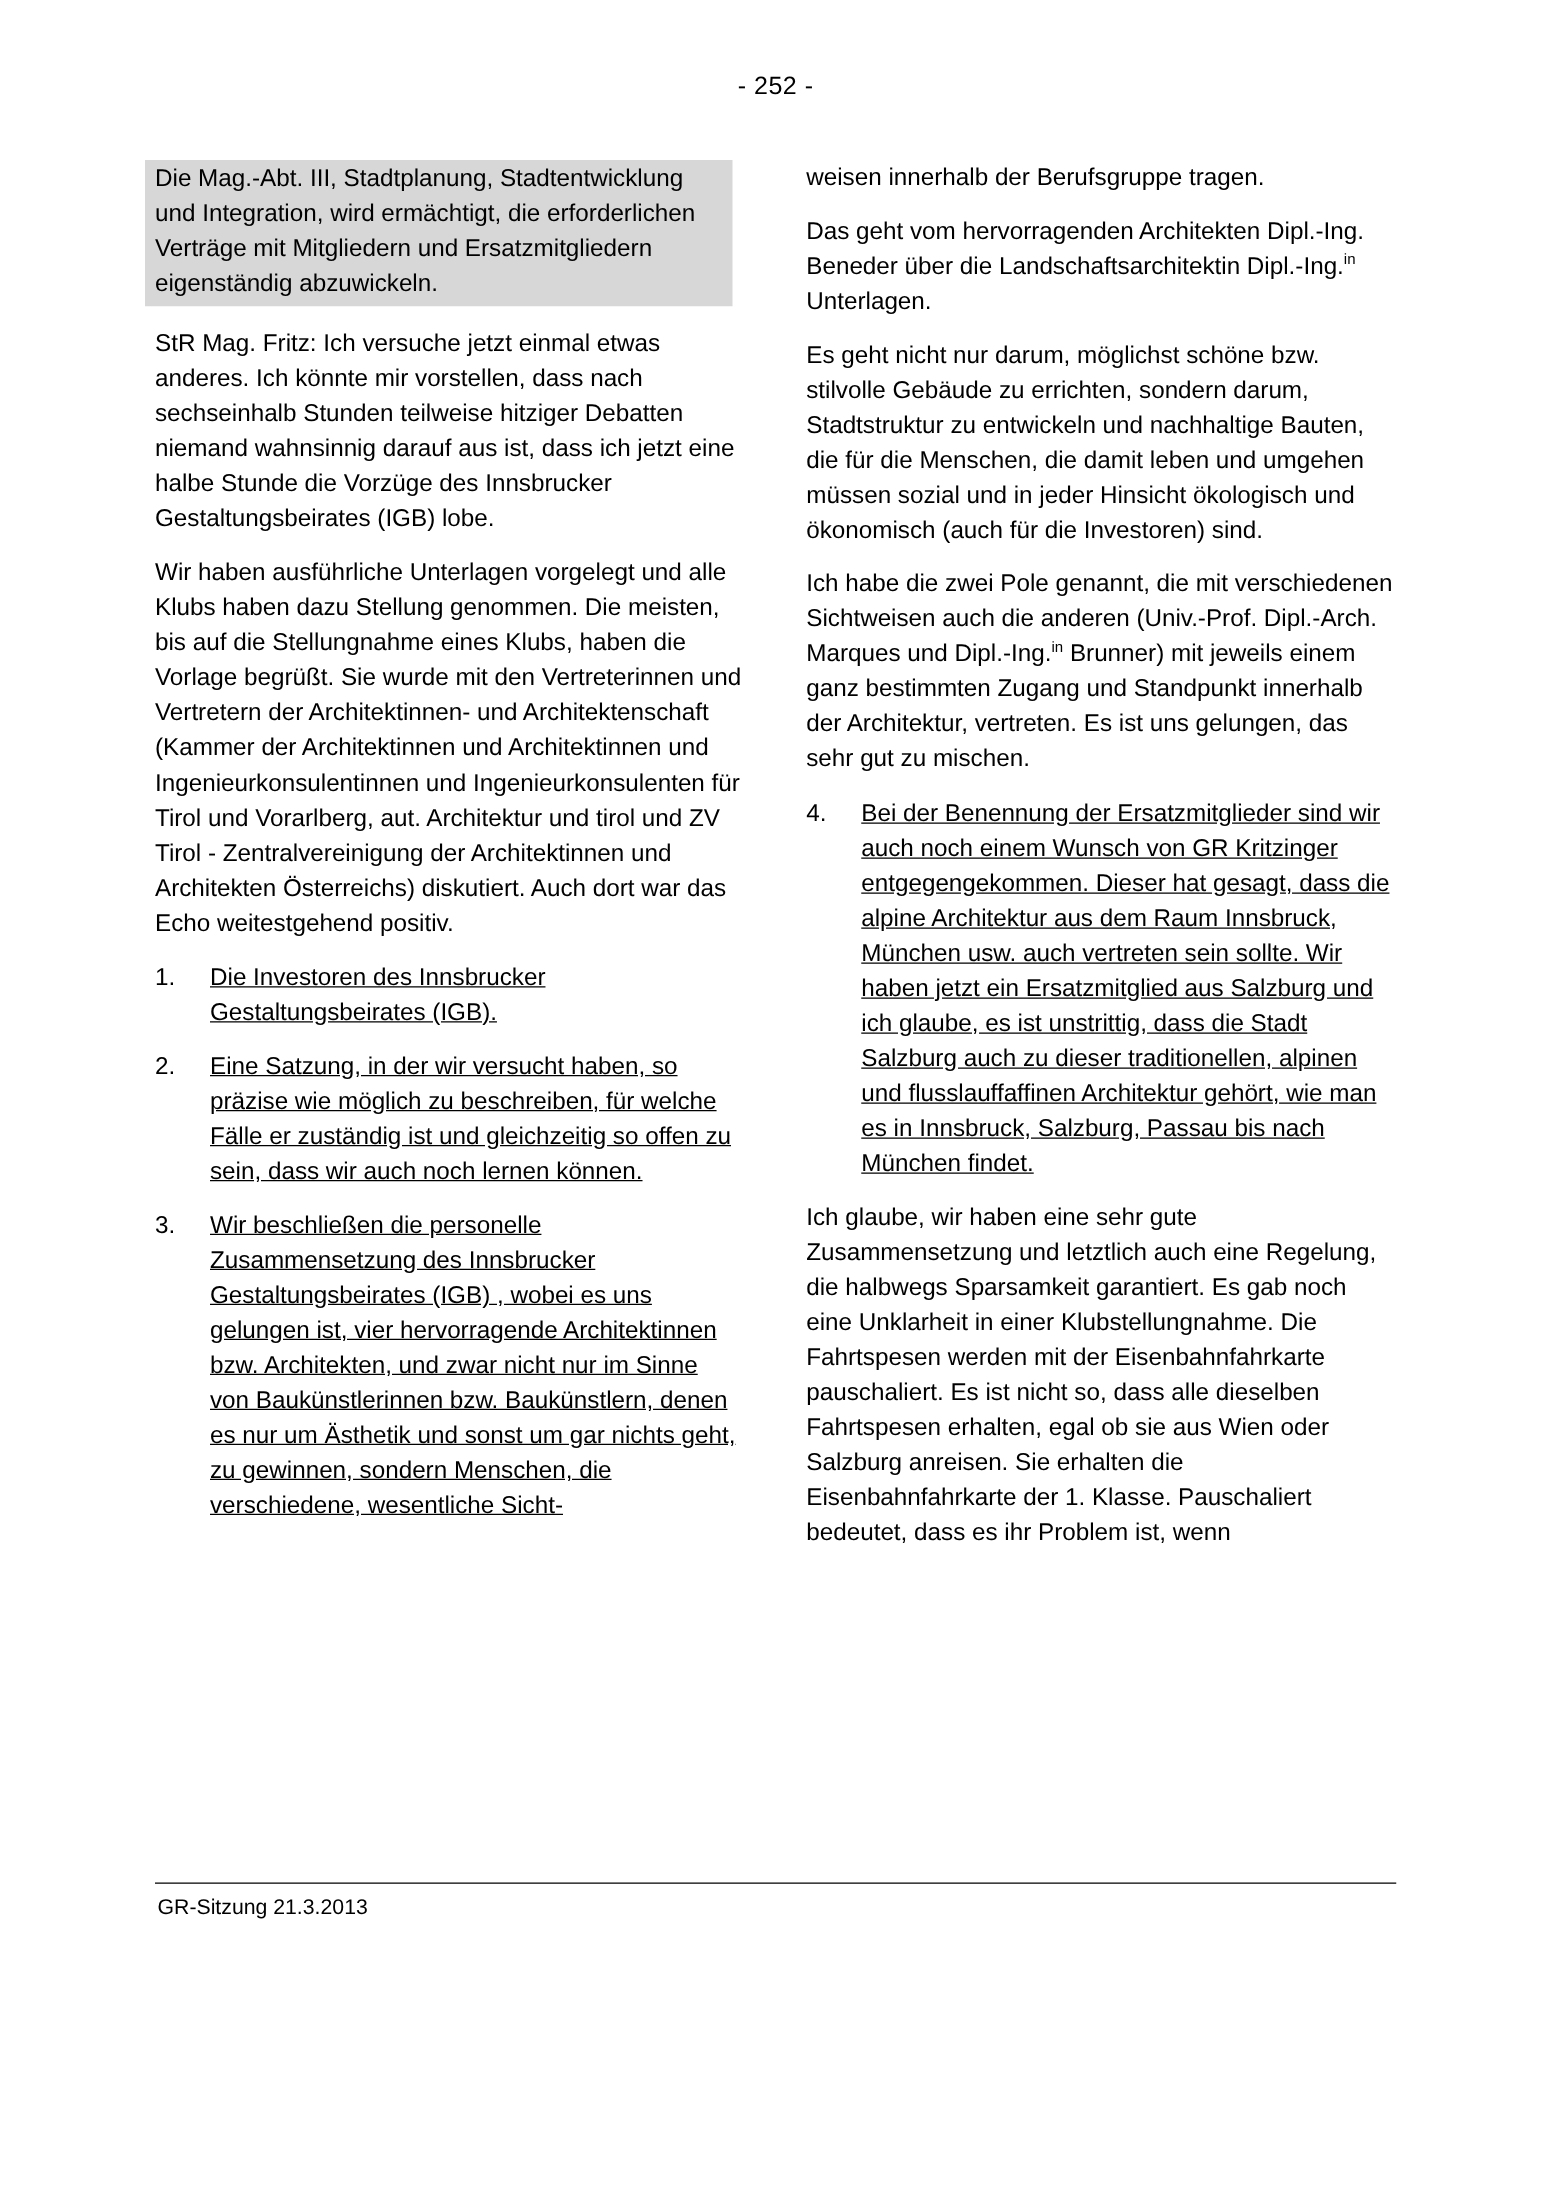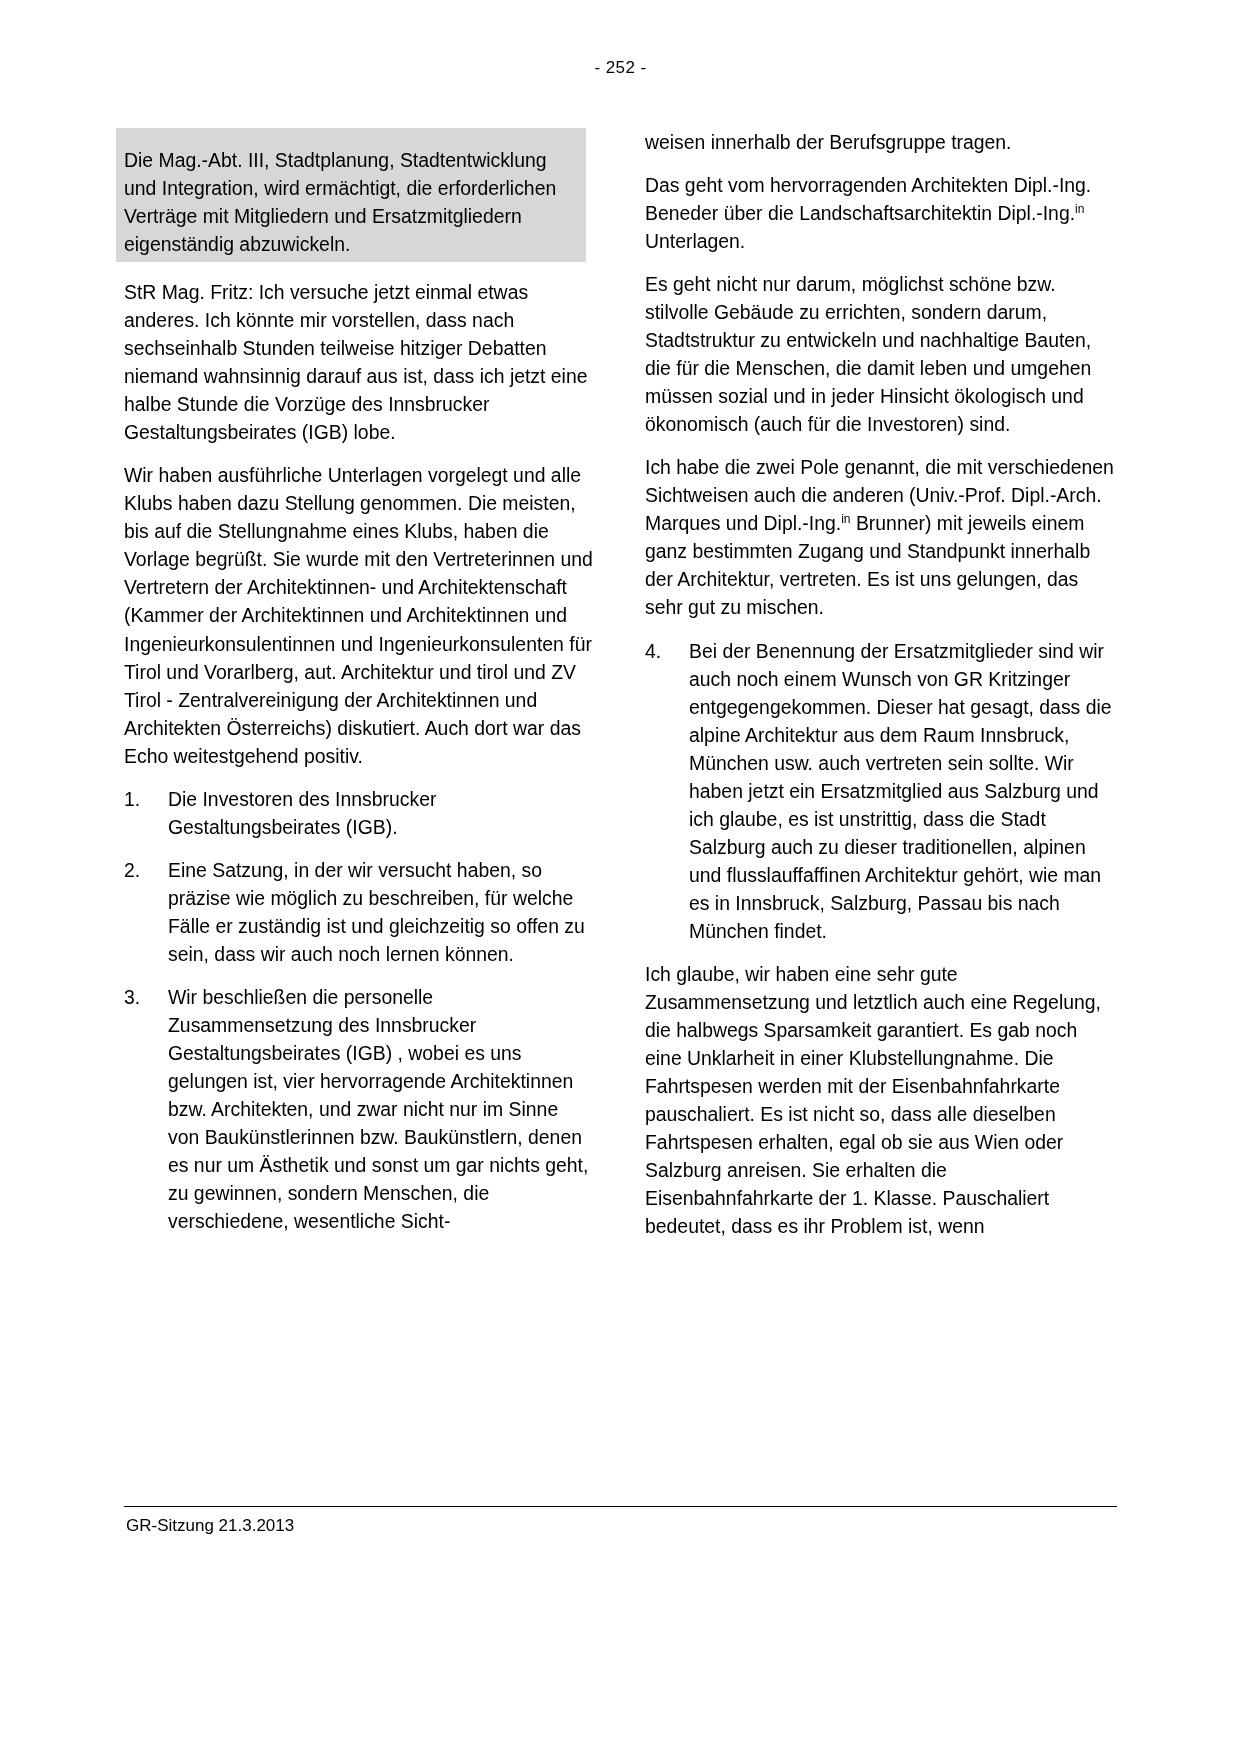--- a/index.html
+++ b/index.html
@@ -21,21 +21,21 @@
     width: 1241px;
     height: 1754px;
     box-sizing: border-box;
   }
   .page-number {
     position: absolute;
     top: 58px;
     left: 0;
     width: 1241px;
     text-align: center;
-    font-size: 17px;
+    font-size: 20px;
     letter-spacing: 0.4px;
   }
   .content {
     position: absolute;
     top: 128px;
     left: 124px;
     width: 993px;
     height: 1360px;
     display: flex;
     justify-content: space-between;
@@ -45,21 +45,21 @@
     font-size: 19.4px;
     line-height: 1.445;
     text-align: left;
   }
   .column.right { width: 472px; }
   p {
     margin: 0 0 15px 0;
   }
   .highlight {
     background: #d7d7d7;
-    padding: 18px 6px 4px 8px;
+    padding: 1px 6px 4px 8px;
     margin: 0 0 16px -8px;
     width: 470px;
     box-sizing: border-box;
   }
   .list {
     margin: 0;
     padding: 0;
   }
   .list-item {
     display: flex;
@@ -70,20 +70,21 @@
     flex: 0 0 44px;
   }
   .list-body {
     flex: 1 1 auto;
   }
   .list-body p {
     margin: 0 0 15px 0;
   }
   .list-body p:last-child {
     margin-bottom: 0;
+    text-decoration: underline;
   }
   sup {
     font-size: 0.62em;
     vertical-align: super;
     line-height: 0;
     text-align: center;
   }
   .footer-rule {
     position: absolute;
     left: 124px;

